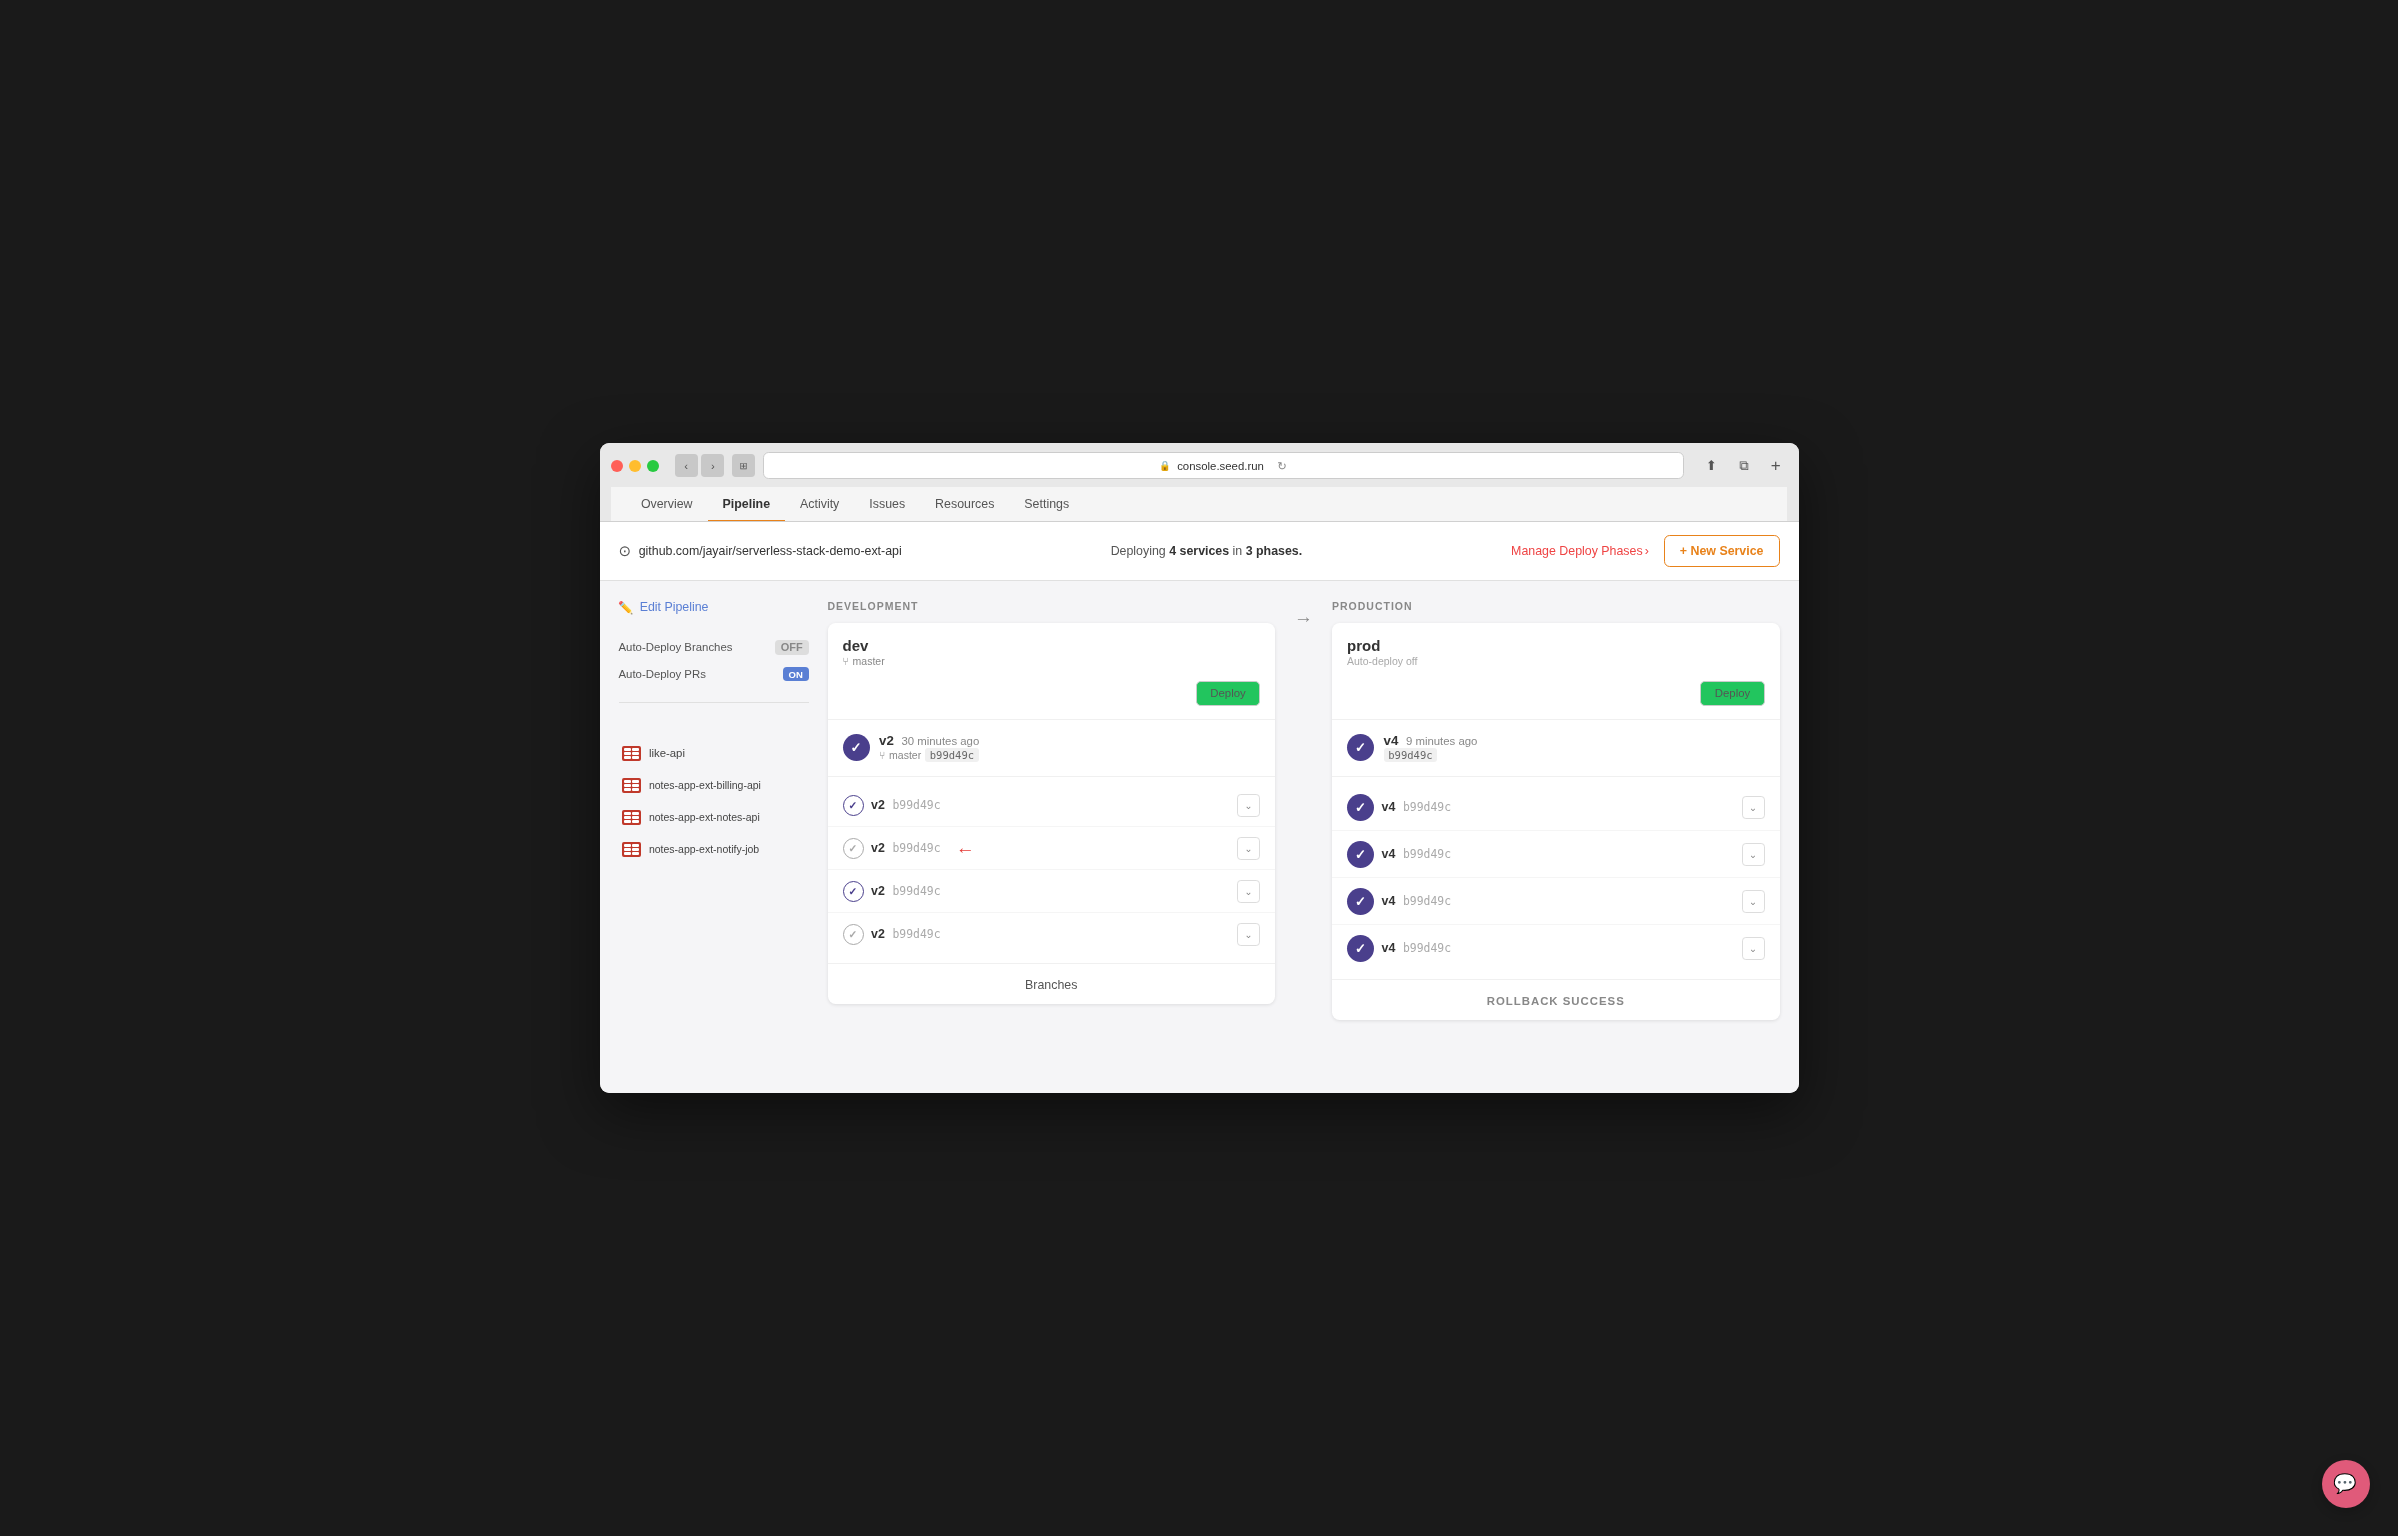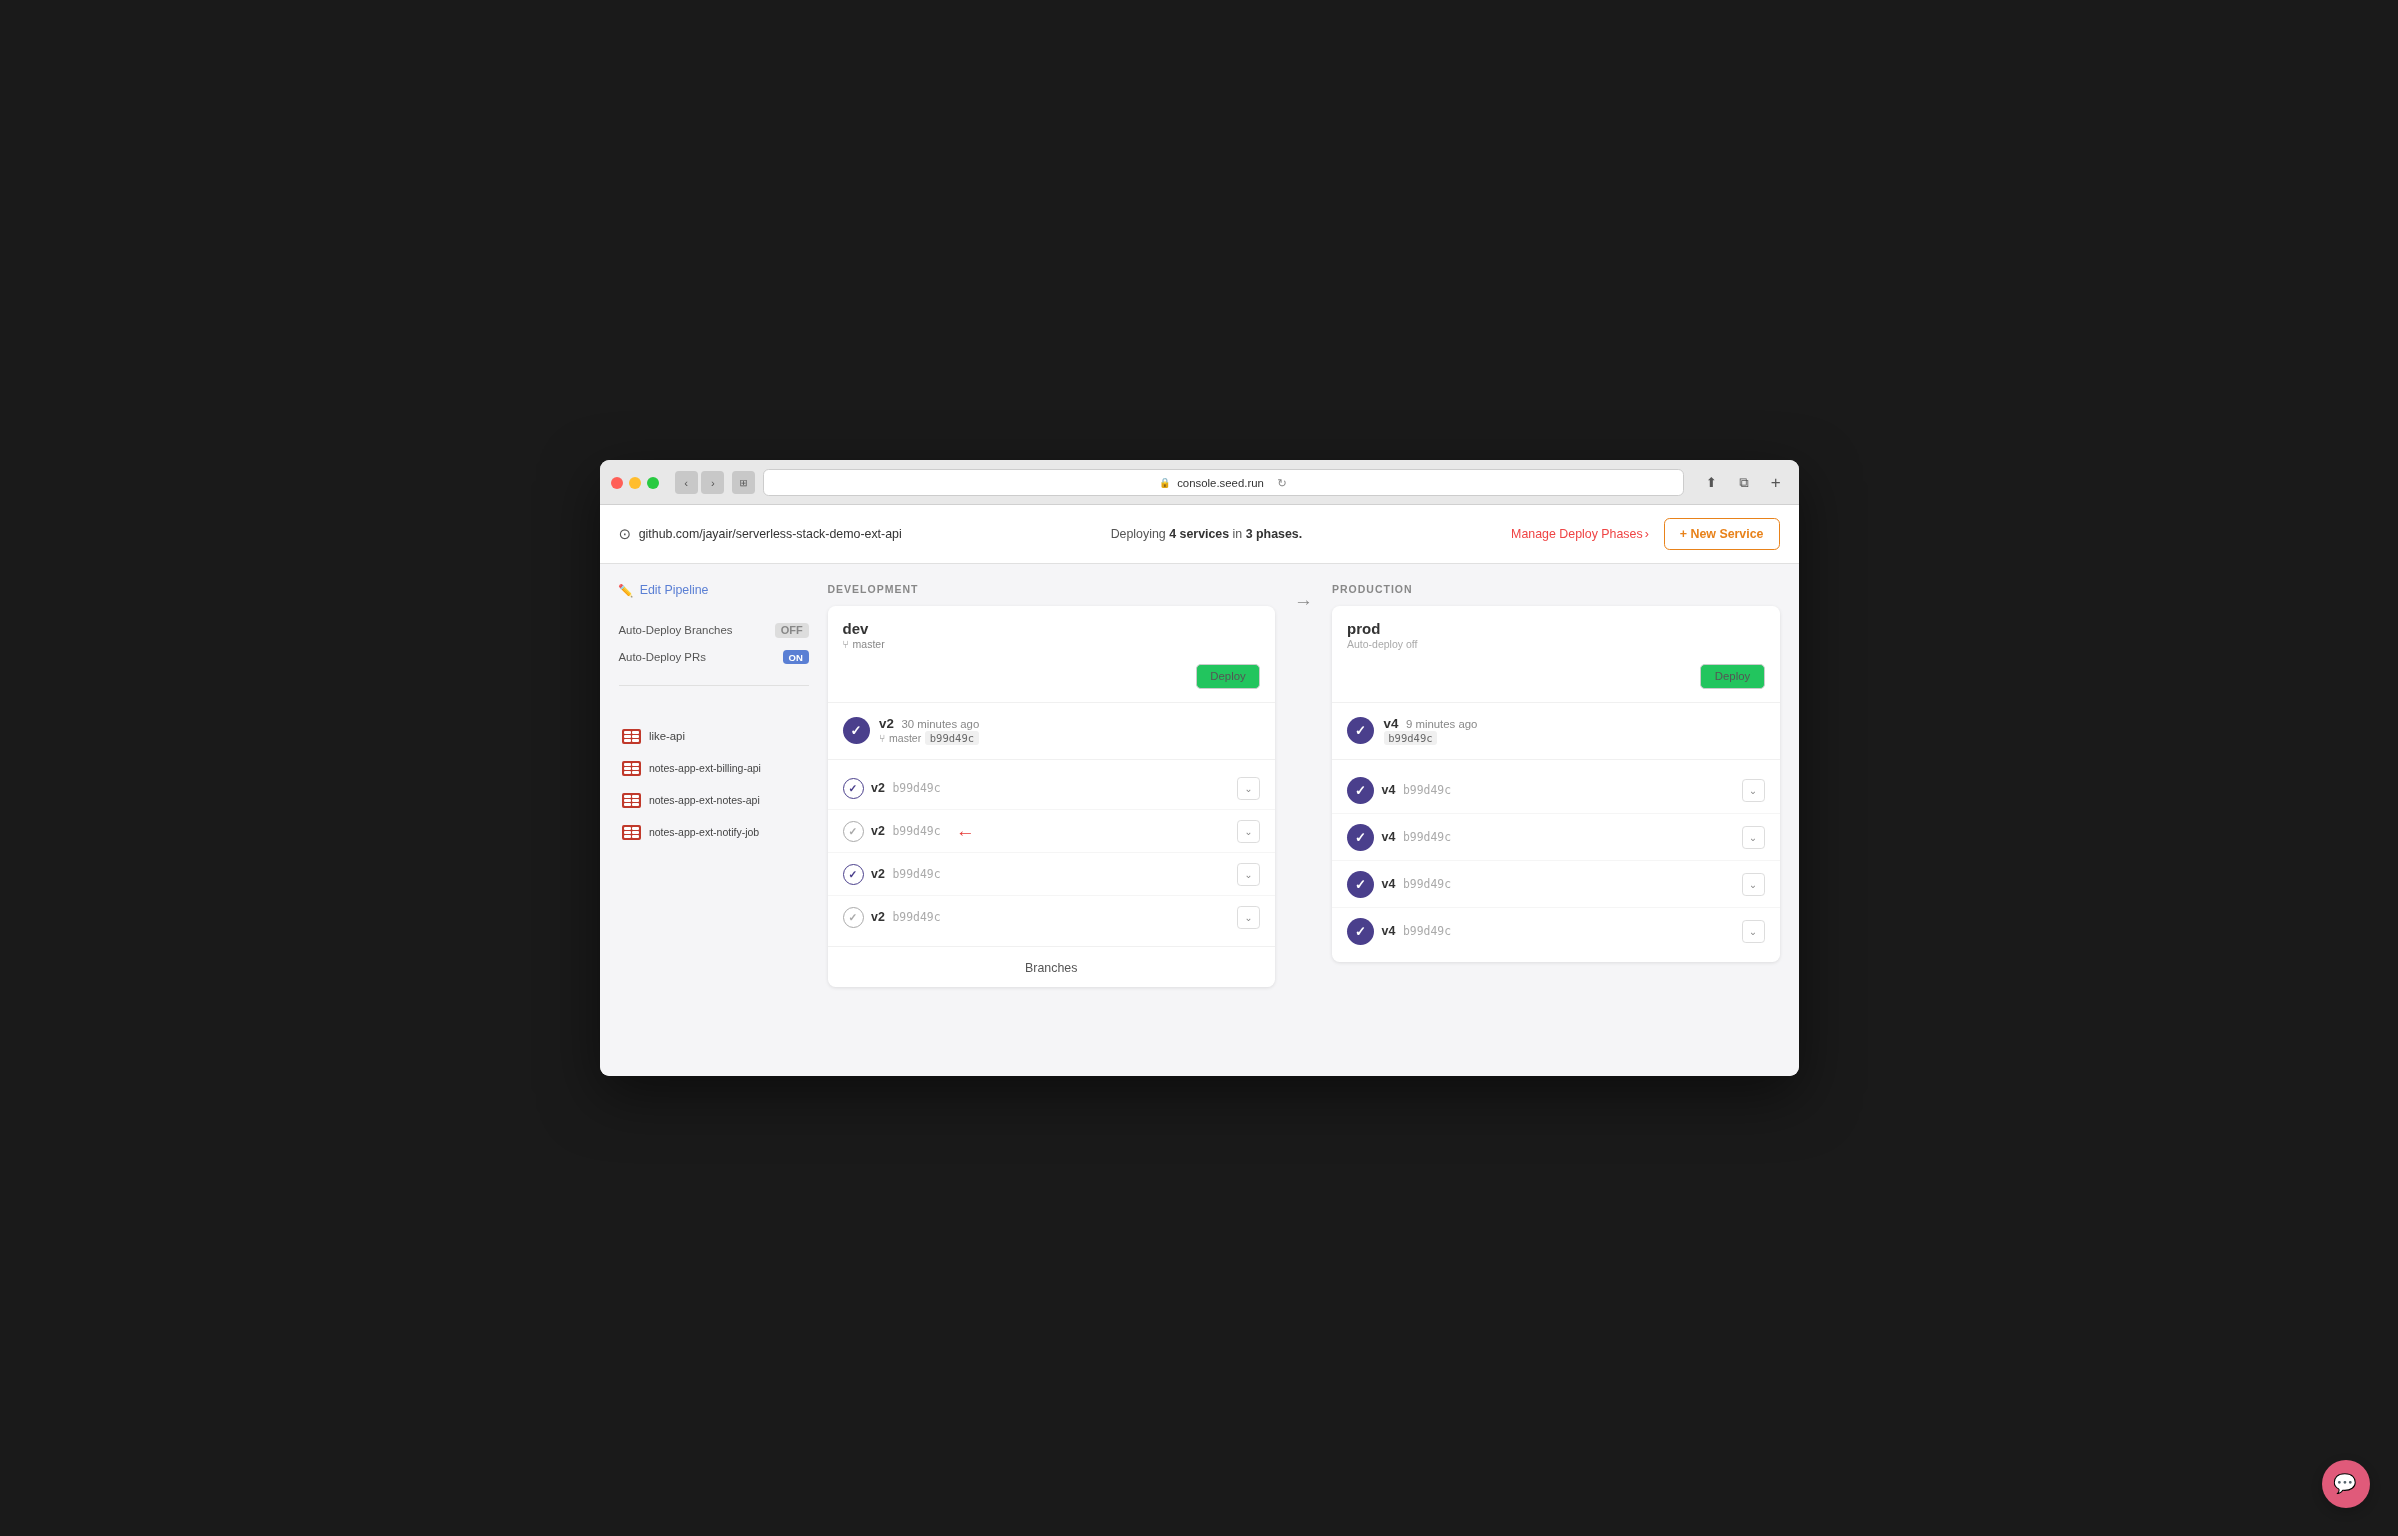--- a/index.html
+++ b/index.html
@@ -528,20 +528,28 @@
         <span class="lock-icon">🔒</span>
         <span>console.seed.run</span>
         <span style="margin-left:7.6px;color:#888;font-size:11.4px;">↻</span>
       </div>
       <div class="browser-actions">
         <div class="browser-action-btn">⬆</div>
         <div class="browser-action-btn">⧉</div>
       </div>
       <div class="new-tab-btn">+</div>
     </div>
+    <div class="browser-nav">
+      <a class="browser-nav-tab">Overview</a>
+      <a class="browser-nav-tab active">Pipeline</a>
+      <a class="browser-nav-tab">Activity</a>
+      <a class="browser-nav-tab">Issues</a>
+      <a class="browser-nav-tab">Resources</a>
+      <a class="browser-nav-tab">Settings</a>
+    </div>
   </div>
 
   <div class="app-body">
 
     <div class="top-bar">
       <div class="repo-link">
         <span class="repo-icon">⊙</span>
         <span>github.com/jayair/serverless-stack-demo-ext-api</span>
       </div>
       <div class="deploy-info">
@@ -740,20 +748,23 @@
                   <div class="expand-btn">⌄</div>
                 </div>
                 <div class="service-row">
                   <div class="check-circle-filled"></div>
                   <span class="svc-version">v4</span>
                   <span class="svc-hash">b99d49c</span>
                   <div class="expand-btn">⌄</div>
                 </div>
               </div>
 
+              <div class="stage-footer">
+                <span class="rollback-text">ROLLBACK SUCCESS</span>
+              </div>
             </div>
           </div>
         </div>
       </div>
     </div>
   </div>
 </div>
 
 <div class="chat-bubble"></div>
 

